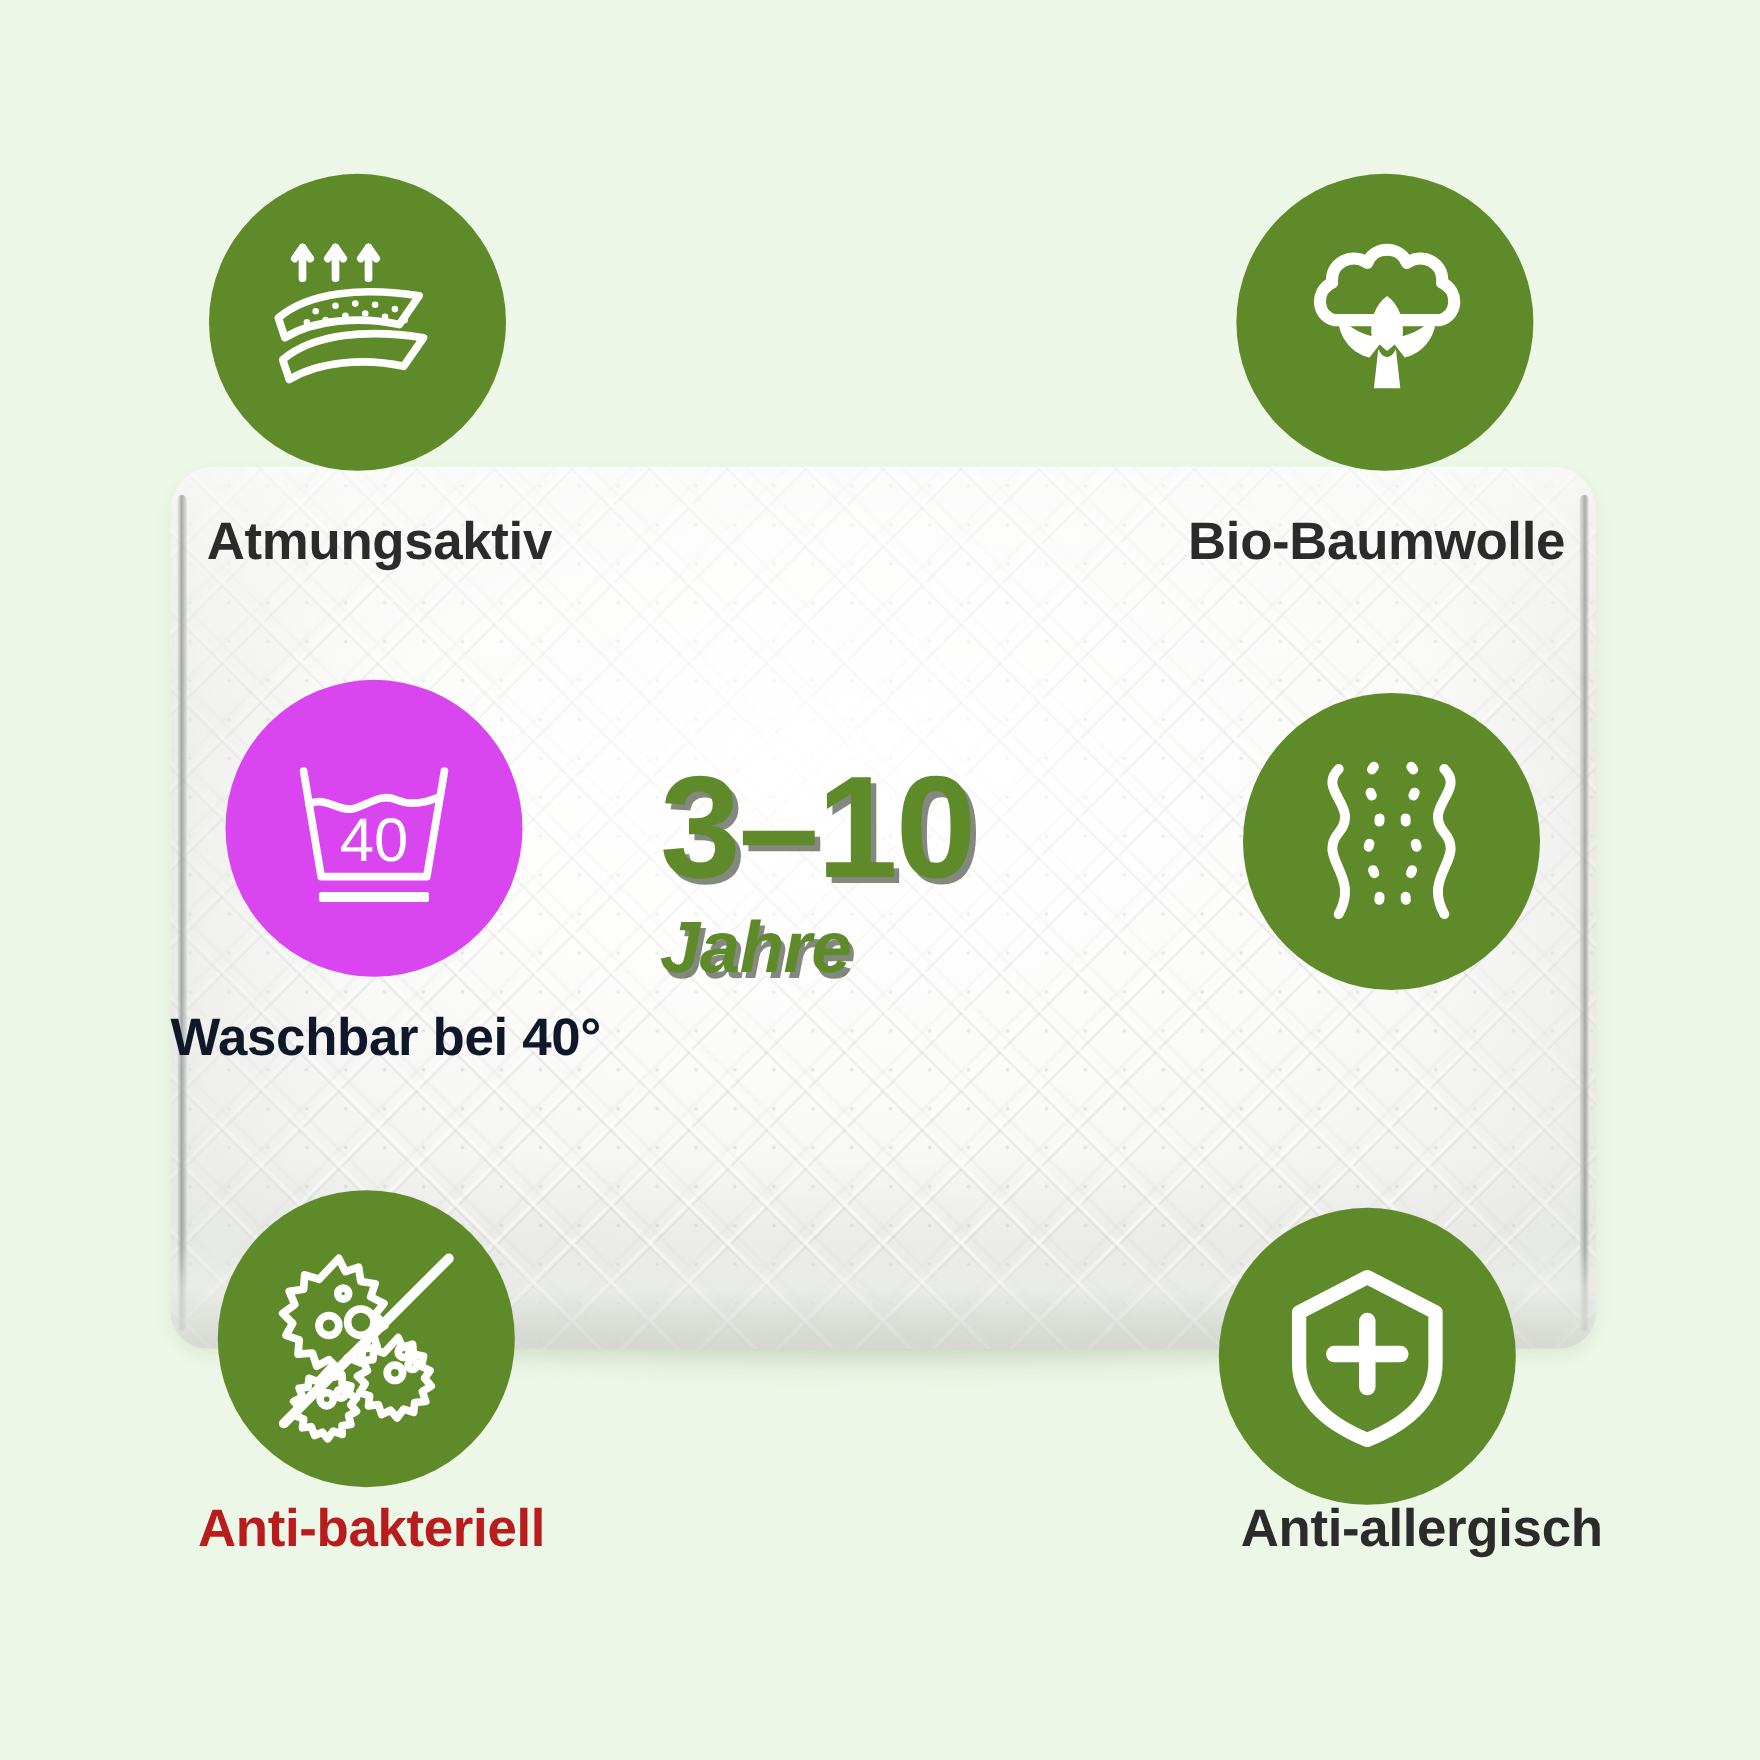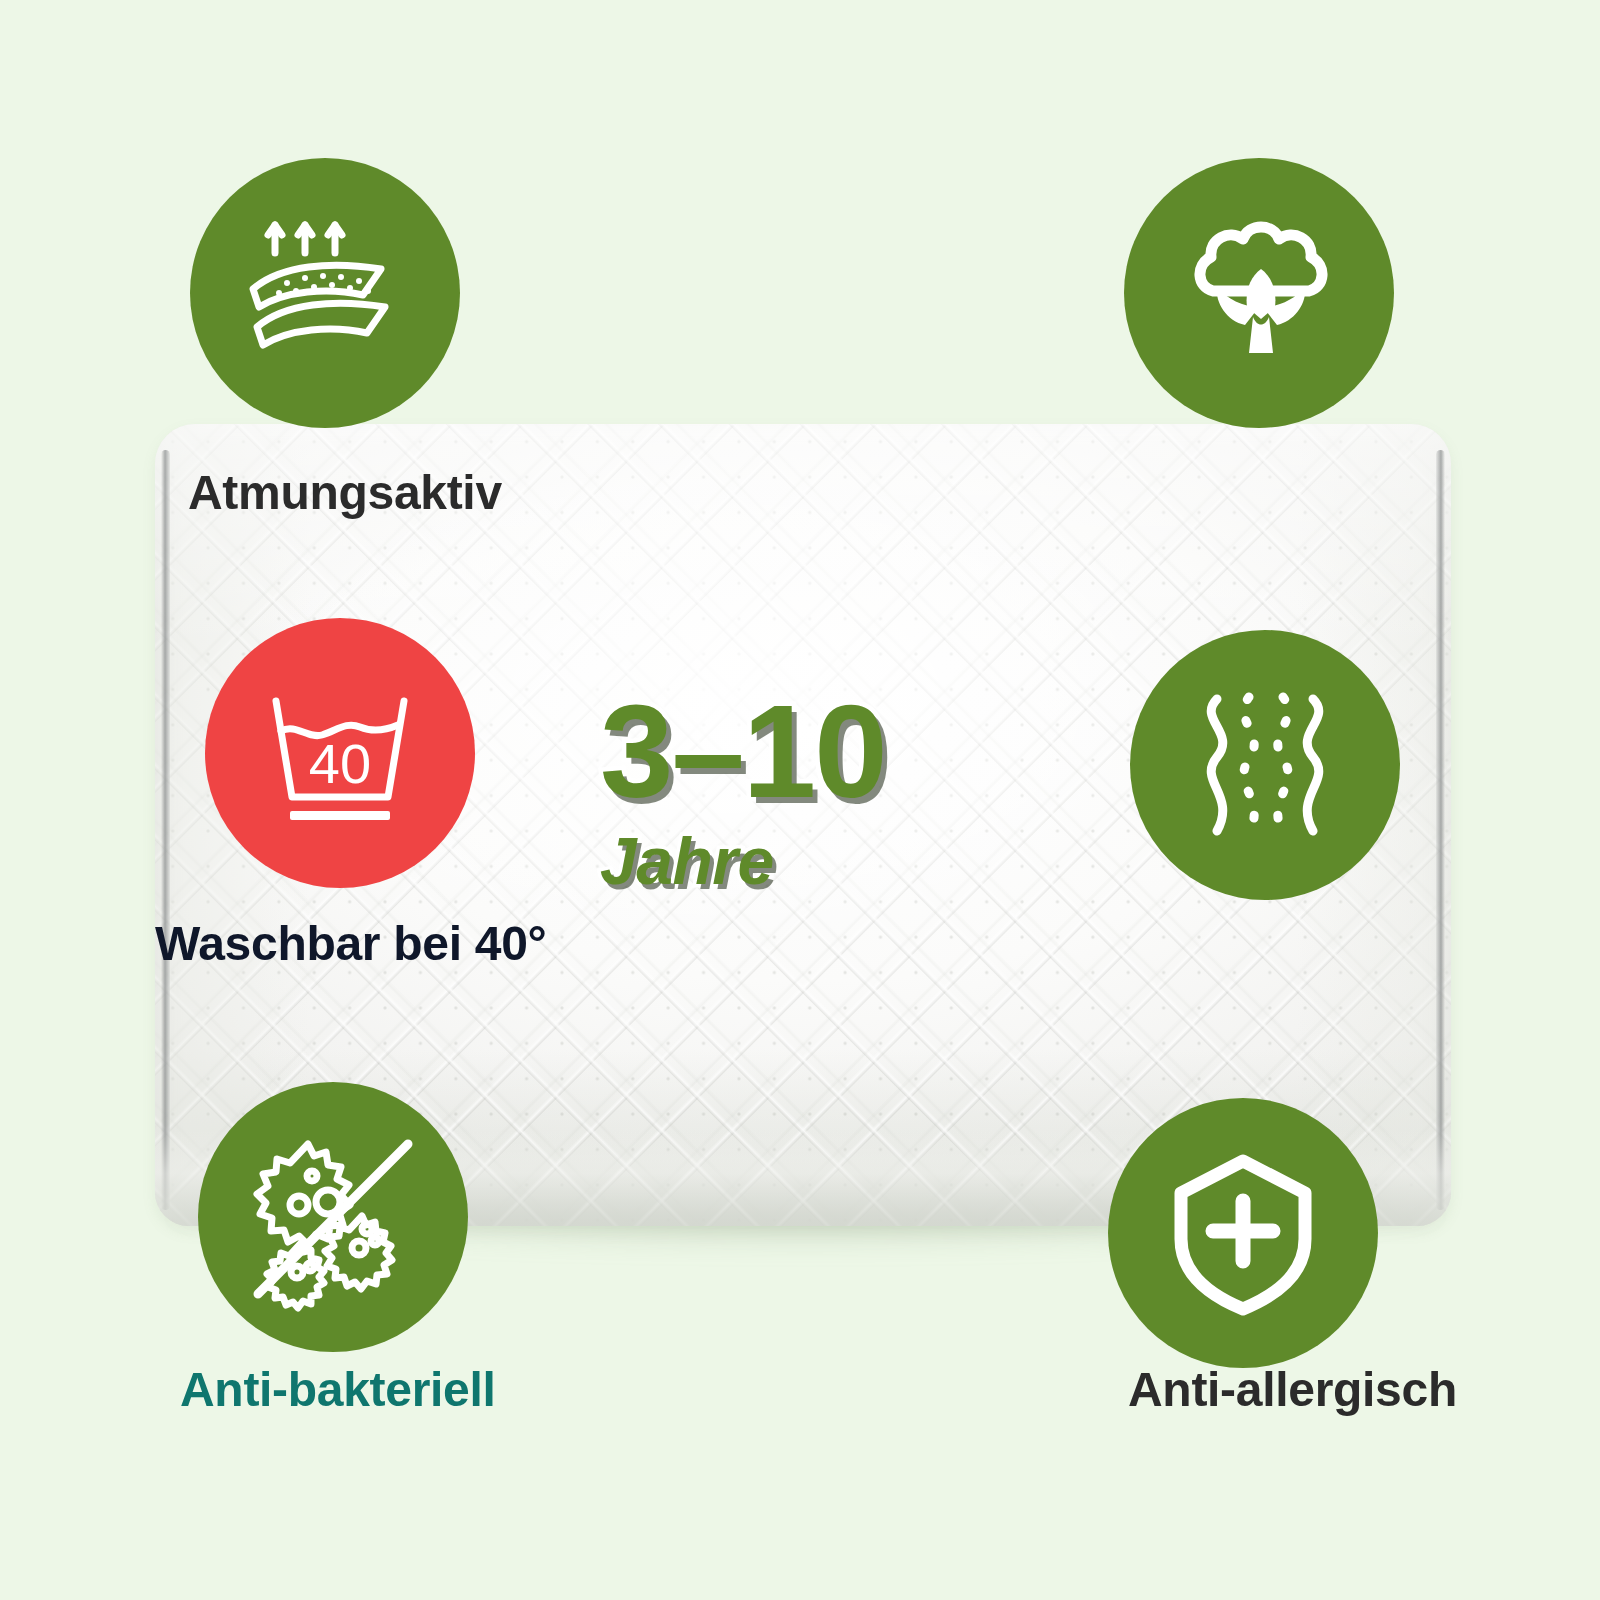--- a/index.html
+++ b/index.html
@@ -249,22 +249,23 @@
                  C124 26 144 36 142 54 C158 62 156 84 140 88 Z"></path>
       </g>
       <g fill="#ffffff">
         <path d="M92 66 C103 74 108 88 106 104 L92 116 L78 104 C76 88 81 74 92 66 Z"></path>
         <path d="M90 104 C74 104 58 96 48 84 C46 100 58 118 76 122 Z"></path>
         <path d="M94 104 C110 104 126 96 136 84 C138 100 126 118 108 122 Z"></path>
         <path d="M84 114 C88 124 96 124 100 114 L104 150 L80 150 Z"></path>
       </g>
     </svg>
   </div>
-
-  <div class="badge" id="badge-washable" style="background: #ef4444;">
+  <div class="feat-label" id="label-cotton" style="color: rgb(43, 43, 43);">Bio-Baumwolle</div>
+
+  <div class="badge" id="badge-washable" style="background: #d946ef;">
     <svg width="180" height="180" viewBox="0 0 180 180">
       <g fill="none" stroke="#ffffff" stroke-width="7" stroke-linecap="round" stroke-linejoin="round">
         <path d="M26 38 L42 134 L138 134 L154 38"></path>
         <path d="M31 68 C46 60 58 76 72 72 C86 68 96 58 110 64 C122 69 134 68 148 62"></path>
       </g>
       <rect x="40" y="148" width="100" height="9" rx="2" fill="#ffffff"></rect>
       <text x="90" y="120" text-anchor="middle" font-family="Liberation Sans, sans-serif" font-size="56" fill="#ffffff">40</text>
     </svg>
   </div>
   <div class="feat-label" id="label-washable" style="color: #0f172a;">Waschbar bei 40°</div>
@@ -301,21 +302,21 @@
 
         <path d="M64 124 l3 8 8 -2 0 8 8 2 -2 7 7 4 -5 6 5 6 -7 4 2 8 -8 1 0 8
                  -8 -3 -5 7 -5 -6 -7 3 -3 -8 -8 1 1 -8 -8 -3 5 -7 -6 -6 8 -4 -3 -8 8 -1 1 -8 8 3 Z"></path>
         <circle cx="61" cy="152" r="6"></circle>
         <circle cx="74" cy="147" r="4"></circle>
       </g>
 
       <path d="M172 24 L22 174" fill="none" stroke="#ffffff" stroke-width="9" stroke-linecap="round"></path>
     </svg>
   </div>
-  <div class="feat-label" id="label-antibac" style="color: #0f766e;">Anti-bakteriell</div>
+  <div class="feat-label" id="label-antibac" style="color: #b91c1c;">Anti-bakteriell</div>
 
   <div class="badge" id="badge-antiallerg" style="background: rgb(95, 138, 42);">
     <svg width="180" height="180" viewBox="0 0 180 180">
       <path d="M90 18 L152 50 V96 C152 130 124 152 90 166 C56 152 28 130 28 96 V50 Z" fill="none" stroke="#ffffff" stroke-width="13" stroke-linejoin="round"></path>
       <path d="M90 58 V118 M60 88 H120" fill="none" stroke="#ffffff" stroke-width="15" stroke-linecap="round"></path>
     </svg>
   </div>
   <div class="feat-label" id="label-antiallerg" style="color: rgb(43, 43, 43); margin-left: 36px;">Anti-allergisch</div>
 
 </div>

